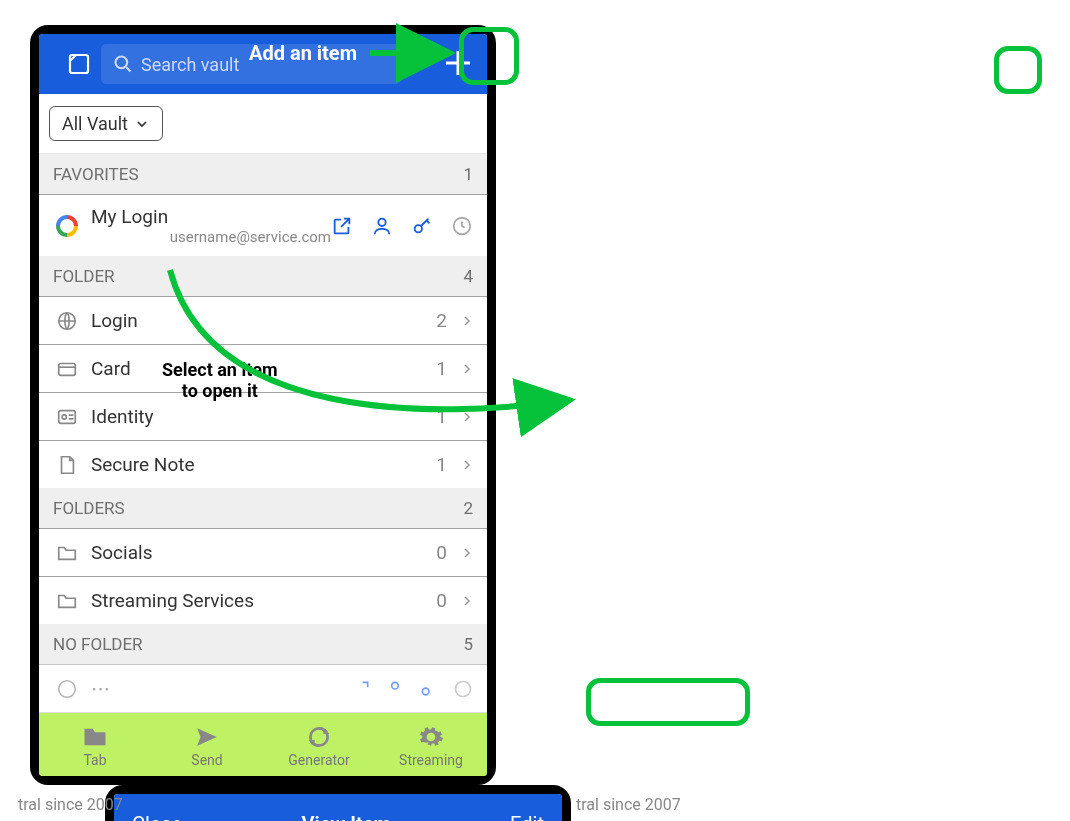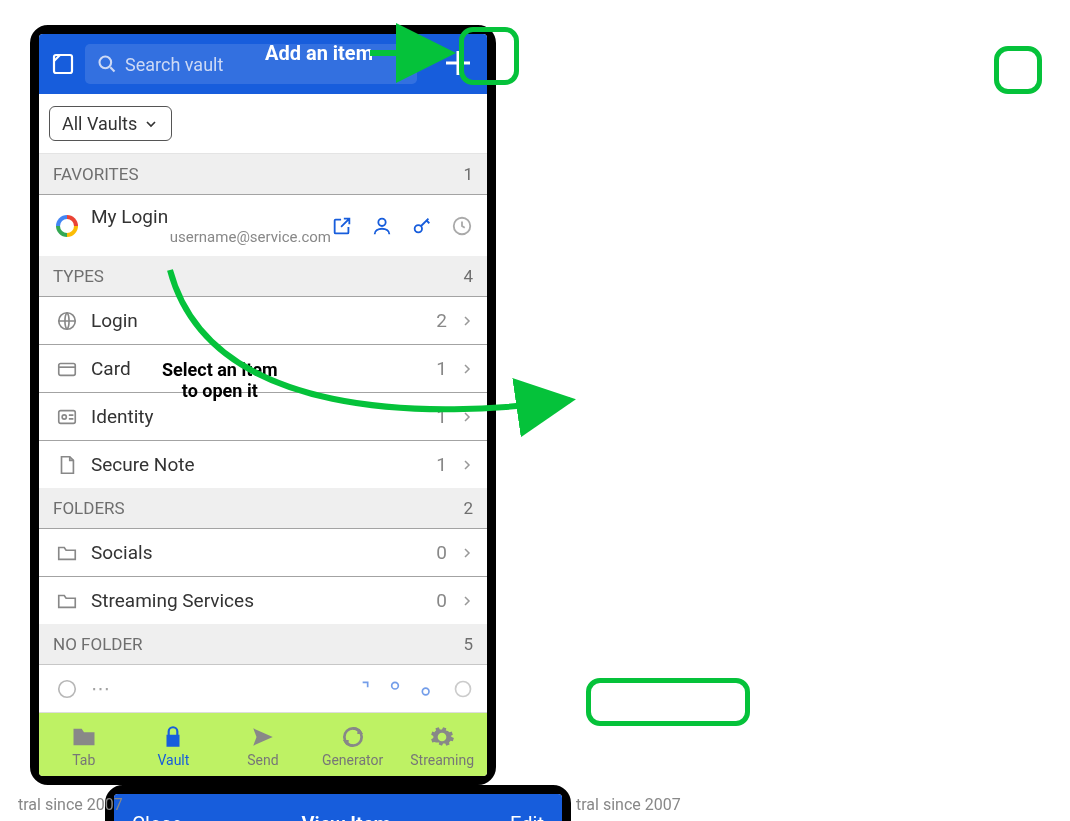--- a/index.html
+++ b/index.html
@@ -25,21 +25,21 @@
     vertical-align: top;
   }
   .phone.right { margin-left: 75px; }
   .phone-inner { background: #fff; width: 100%; height: 100%; overflow: hidden; border-radius: 4px; display: flex; flex-direction: column; }
   
   .hdr {
     background: #175ddc;
     height: 60px;
     display: flex;
     align-items: center;
-    padding: 0 12px;
+    padding: 0 28px;
     color: #fff;
     flex-shrink: 0;
   }
   .hdr .popout-icon { color:#fff; }
   .search-input {
     flex: 1;
     background: rgba(255,255,255,0.12);
     border-radius: 5px;
     height: 40px;
     margin: 0 58px 0 10px;
@@ -187,21 +187,21 @@
       </div>
       <div class="plus-btn">
         <svg width="36" height="36" viewBox="0 0 24 24" stroke="#fff" stroke-width="2" fill="none">
             <path d="M12 4v16M4 12h16"></path>
           </svg>
       </div>
     </div>
 
     <div class="filter-row">
       <div class="filter-chip">
-        <span>All Vaults</span>
+        <span>All Vault</span>
         <svg width="16" height="16" viewBox="0 0 24 24" fill="none" stroke="#333" stroke-width="2.5">
             <path d="M6 9l6 6 6-6"></path>
           </svg>
       </div>
     </div>
 
     <div class="section">
       <span>FAVORITES</span>
         <span>1</span>
     </div>
@@ -234,21 +234,21 @@
         <span class="i clock">
             <svg width="22" height="22" viewBox="0 0 24 24" fill="none" stroke="#aaa" stroke-width="2">
               <circle cx="12" cy="12" r="9"></circle>
               <path d="M12 7v5l3 2"></path>
             </svg>
           </span>
       </div>
     </div>
 
     <div class="section">
-      <span>TYPES</span>
+      <span>FOLDER</span>
         <span>4</span>
     </div>
     <div class="row">
       <div class="row-icon">
           <svg width="22" height="22" viewBox="0 0 24 24" fill="none" stroke="#888" stroke-width="1.8">
             <circle cx="12" cy="12" r="9"></circle>
             <path d="M3 12h18M12 3c3 3 3 15 0 18M12 3c-3 3-3 15 0 18"></path>
           </svg>
         </div>
       <div class="row-text">
@@ -389,28 +389,20 @@
     </div>
 
     <div class="bottom-nav">
       <div class="nav-item">
         <div class="ic">
             <svg width="28" height="28" viewBox="0 0 24 24" fill="#888">
               <path d="M3 5h7l2 3h9v11H3z"></path>
             </svg>
           </div>
         <span>Tab</span>
-      </div>
-      <div class="nav-item active">
-        <div class="ic">
-            <svg width="26" height="26" viewBox="0 0 24 24" fill="#175ddc">
-              <path d="M7 10V7a5 5 0 0 1 10 0v3h1v11H6V10zM9 10h6V7a3 3 0 1 0-6 0z"></path>
-            </svg>
-          </div>
-        <span>Vault</span>
       </div>
       <div class="nav-item">
         <div class="ic">
             <svg width="26" height="26" viewBox="0 0 24 24" fill="#888">
               <path d="M3 20l18-8L3 4l3 8z"></path>
             </svg>
           </div>
         <span>Send</span>
       </div>
       <div class="nav-item">
@@ -446,21 +438,21 @@
 
   </div>
 </div>
 
 
 <div class="hl" style="left:459px; top:27px; width:60px; height:58px;"></div>
 <div class="hl" style="left:994px; top:46px; width:48px; height:48px;"></div>
 <div class="hl" style="left:586px; top:678px; width:164px; height:48px;"></div>
 
 
-<div class="anno-text white" style="left:265px; top:42px; font-size:20px;">Add an item</div>
+<div class="anno-text white" style="left:249px; top:42px; font-size:20px;">Add an item</div>
 <div class="anno-text" style="left:162px; top:360px; white-space:pre; text-align:center">Select an item
 to open it</div>
 
 
 <div class="bg-text" style="left:18px; top:795px;">tral since 2007</div>
 <div class="bg-text" style="left:576px; top:795px;">tral since 2007</div>
 
 
 <svg class="overlay">
   <defs>

